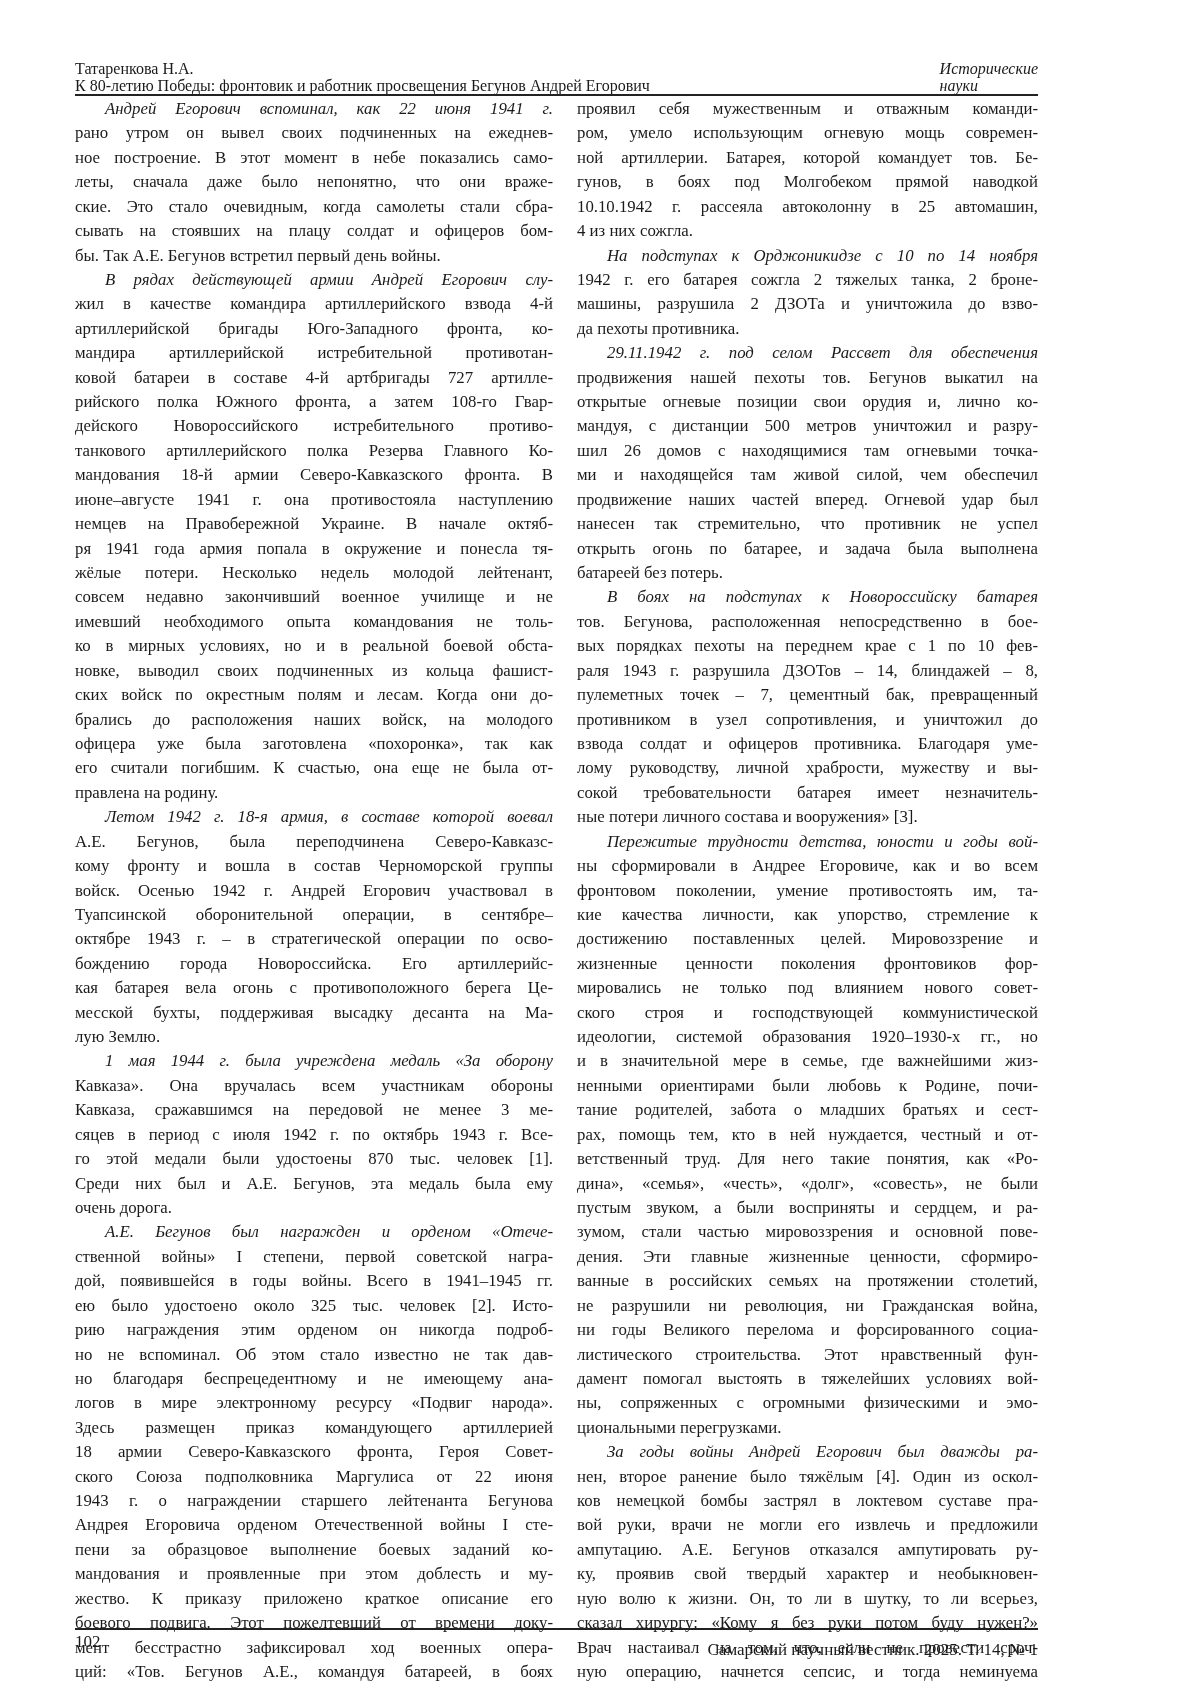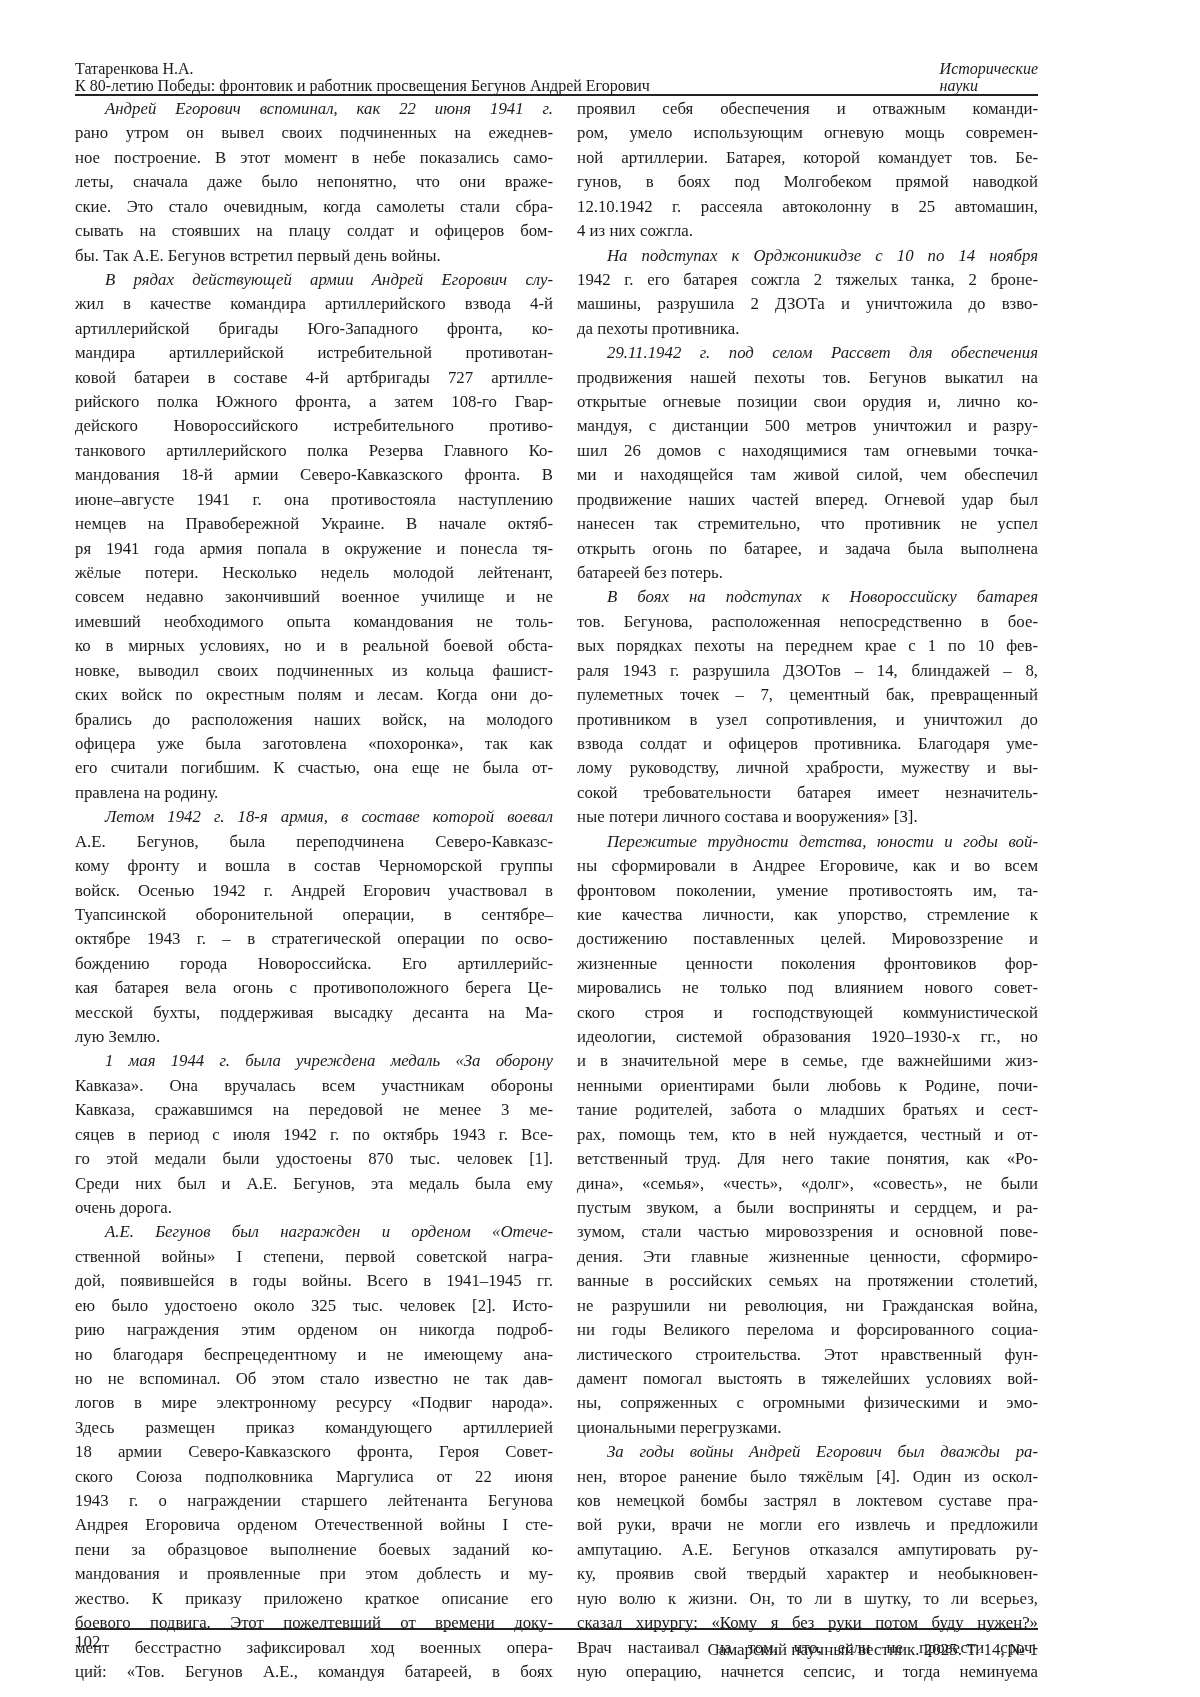--- a/index.html
+++ b/index.html
@@ -86,41 +86,41 @@
       <span class="line">Кавказа, сражавшимся на передовой не менее 3 ме-</span>
       <span class="line">сяцев в период с июля 1942 г. по октябрь 1943 г. Все-</span>
       <span class="line">го этой медали были удостоены 870 тыс. человек [1].</span>
       <span class="line">Среди них был и А.Е. Бегунов, эта медаль была ему</span>
       <span class="line last">очень дорога.</span>
       <span class="line indent">А.Е. Бегунов был награжден и орденом «Отече-</span>
       <span class="line">ственной войны» I степени, первой советской награ-</span>
       <span class="line">дой, появившейся в годы войны. Всего в 1941–1945 гг.</span>
       <span class="line">ею было удостоено около 325 тыс. человек [2]. Исто-</span>
       <span class="line">рию награждения этим орденом он никогда подроб-</span>
+      <span class="line">но не вспоминал. Об этом стало известно не так дав-</span>
       <span class="line">но благодаря беспрецедентному и не имеющему ана-</span>
-      <span class="line">но не вспоминал. Об этом стало известно не так дав-</span>
       <span class="line">логов в мире электронному ресурсу «Подвиг народа».</span>
       <span class="line">Здесь размещен приказ командующего артиллерией</span>
       <span class="line">18 армии Северо-Кавказского фронта, Героя Совет-</span>
       <span class="line">ского Союза подполковника Маргулиса от 22 июня</span>
       <span class="line">1943 г. о награждении старшего лейтенанта Бегунова</span>
       <span class="line">Андрея Егоровича орденом Отечественной войны I сте-</span>
       <span class="line">пени за образцовое выполнение боевых заданий ко-</span>
       <span class="line">мандования и проявленные при этом доблесть и му-</span>
       <span class="line">жество. К приказу приложено краткое описание его</span>
       <span class="line">боевого подвига. Этот пожелтевший от времени доку-</span>
       <span class="line">мент бесстрастно зафиксировал ход военных опера-</span>
       <span class="line">ций: «Тов. Бегунов А.Е., командуя батареей, в боях</span>
     </div>
   <div class="col col-right" id="col-right">
-      <span class="line">проявил себя обеспечения и отважным команди-</span>
+      <span class="line">проявил себя мужественным и отважным команди-</span>
       <span class="line">ром, умело использующим огневую мощь современ-</span>
       <span class="line">ной артиллерии. Батарея, которой командует тов. Бе-</span>
       <span class="line">гунов, в боях под Молгобеком прямой наводкой</span>
-      <span class="line">12.10.1942 г. рассеяла автоколонну в 25 автомашин,</span>
+      <span class="line">10.10.1942 г. рассеяла автоколонну в 25 автомашин,</span>
       <span class="line last">4 из них сожгла.</span>
       <span class="line indent">На подступах к Орджоникидзе с 10 по 14 ноября</span>
       <span class="line">1942 г. его батарея сожгла 2 тяжелых танка, 2 броне-</span>
       <span class="line">машины, разрушила 2 ДЗОТа и уничтожила до взво-</span>
       <span class="line last">да пехоты противника.</span>
       <span class="line indent">29.11.1942 г. под селом Рассвет для обеспечения</span>
       <span class="line">продвижения нашей пехоты тов. Бегунов выкатил на</span>
       <span class="line">открытые огневые позиции свои орудия и, лично ко-</span>
       <span class="line">мандуя, с дистанции 500 метров уничтожил и разру-</span>
       <span class="line">шил 26 домов с находящимися там огневыми точка-</span>

